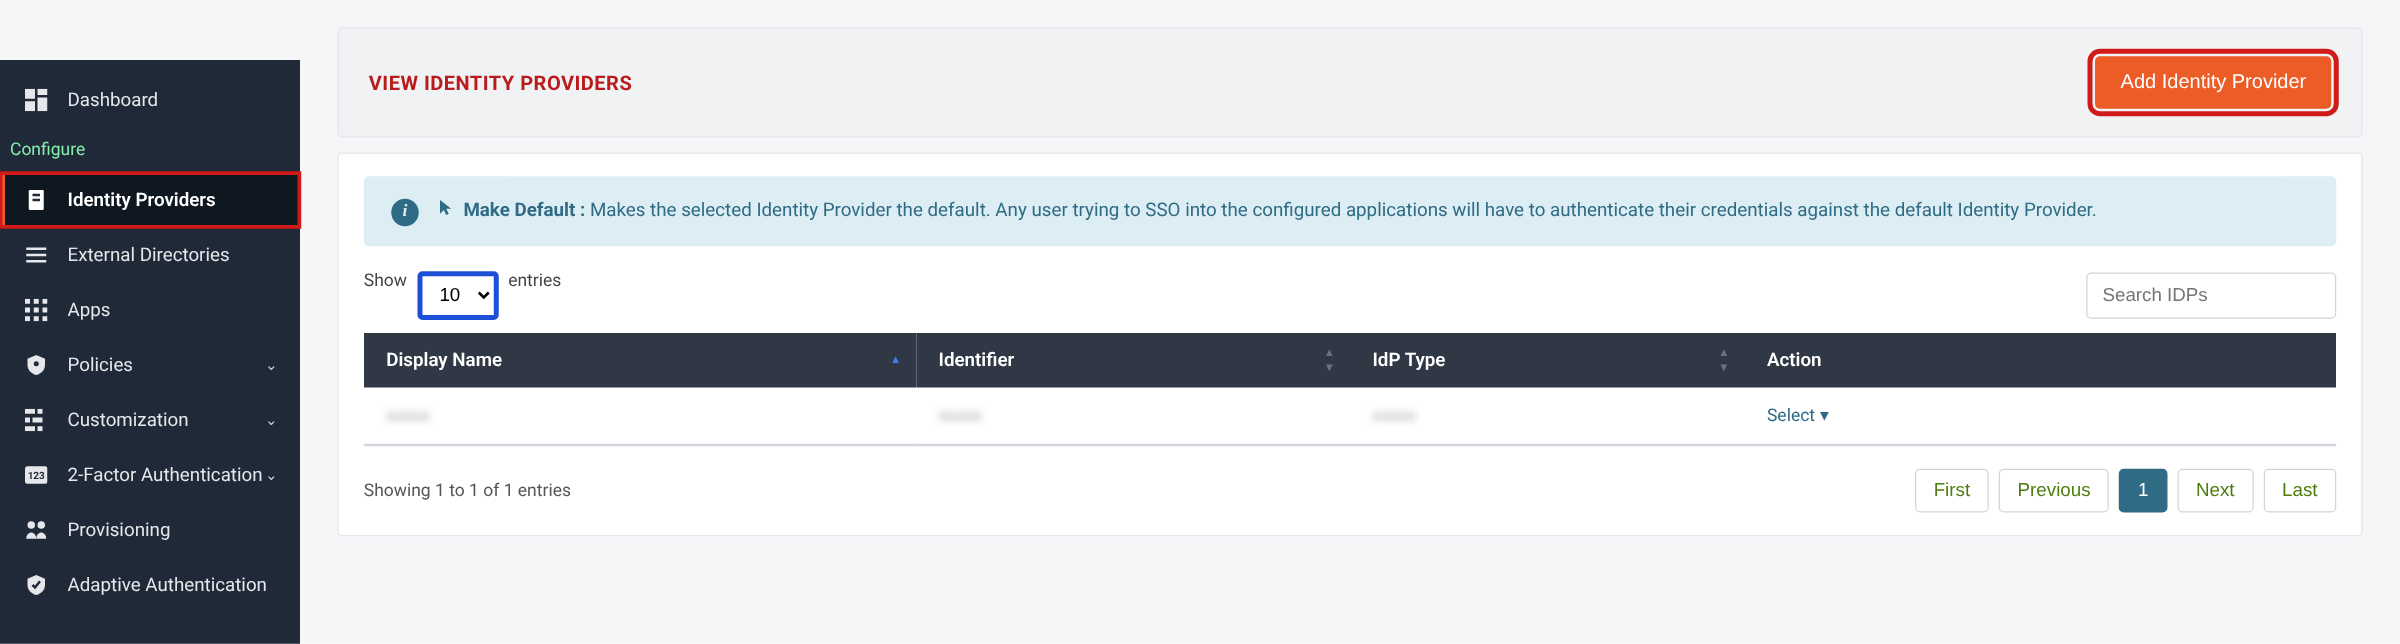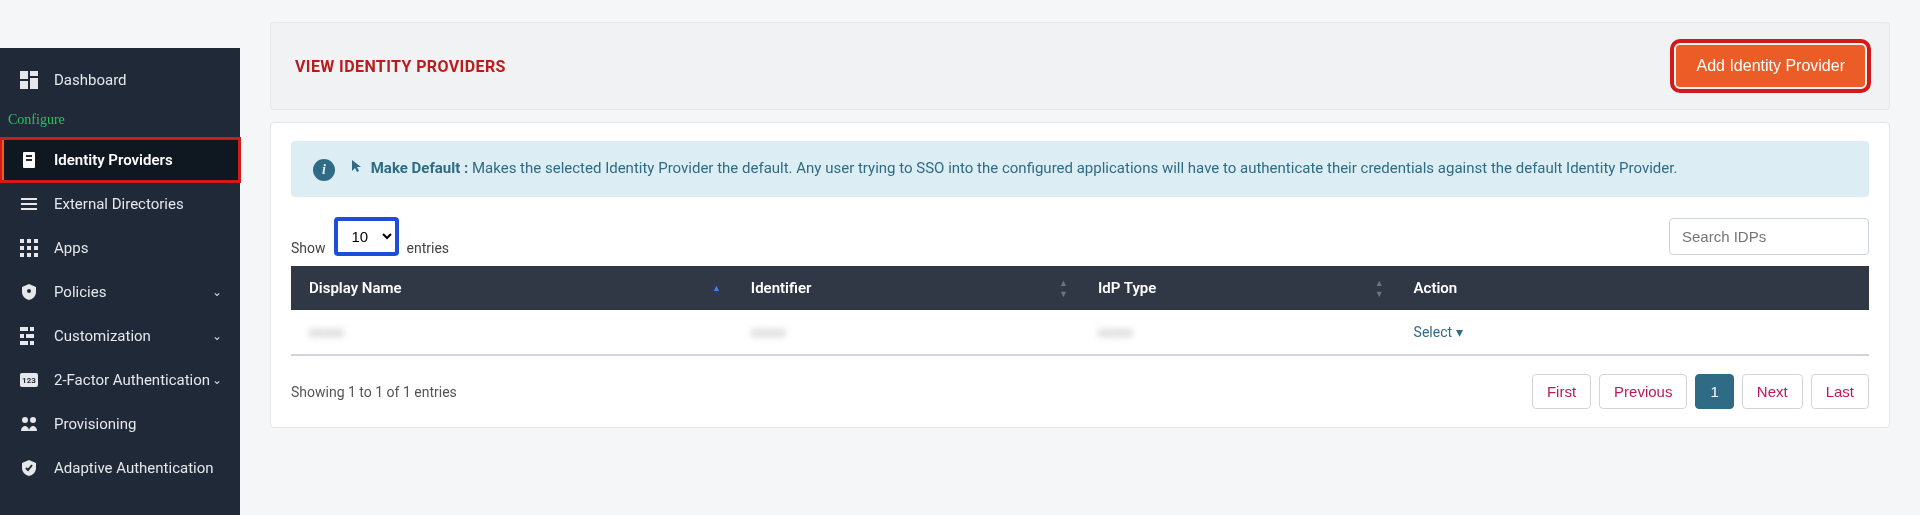--- a/index.html
+++ b/index.html
@@ -42,23 +42,22 @@
   .sidebar-item .icon {
     width: 22px;
     height: 22px;
     margin-right: 14px;
     display: inline-flex;
     align-items: center;
     justify-content: center;
   }
   .sidebar-section {
     padding: 10px 8px 10px 8px;
-    color: #22c55e;
+    color: #86efac;
     font-size: 14px;
-    font-family: Liberation Serif, serif;
   }
   .chevron {
     margin-left: auto;
     font-size: 12px;
     color: #cbd5e1;
   }
   .main {
     flex: 1;
     padding: 22px 30px;
   }
@@ -118,21 +117,21 @@
     margin-top: 2px;
   }
   .info-text { line-height: 1.55; font-size: 15px; }
   .info-text .cursor { font-weight:700; margin-right:4px; }
   .info-text b { font-weight:700; }
   .table-controls {
     display: flex; align-items: center; justify-content: space-between;
     margin-bottom: 10px;
     color: #444;
   }
-  .show-group { display:flex; align-items:flex-end; gap:8px; }
+  .show-group { display:flex; align-items:flex-start; gap:8px; }
   .show-group select {
     padding: 6px 10px;
     border: 4px solid #1d4ed8;
     border-radius: 4px;
     font-size: 15px;
     background: #fff;
   }
   .search-input {
     border: 1px solid #cfd4da;
     border-radius: 4px;
@@ -180,21 +179,21 @@
     display:flex; justify-content:space-between; align-items:center;
     margin-top: 18px;
     color:#555;
   }
   .pagination { display:flex; gap:8px; }
   .page-btn {
     border:1px solid #d1d5db;
     background:#fff;
     padding:8px 14px;
     border-radius:4px;
-    color:#be185d;
+    color:#4d7c0f;
     cursor:pointer;
     font-size:15px;
   }
   .page-btn.active {
     background:#2f6b84;
     color:#fff;
     border-color:#2f6b84;
   }
   svg { display:block; }
 </style>

